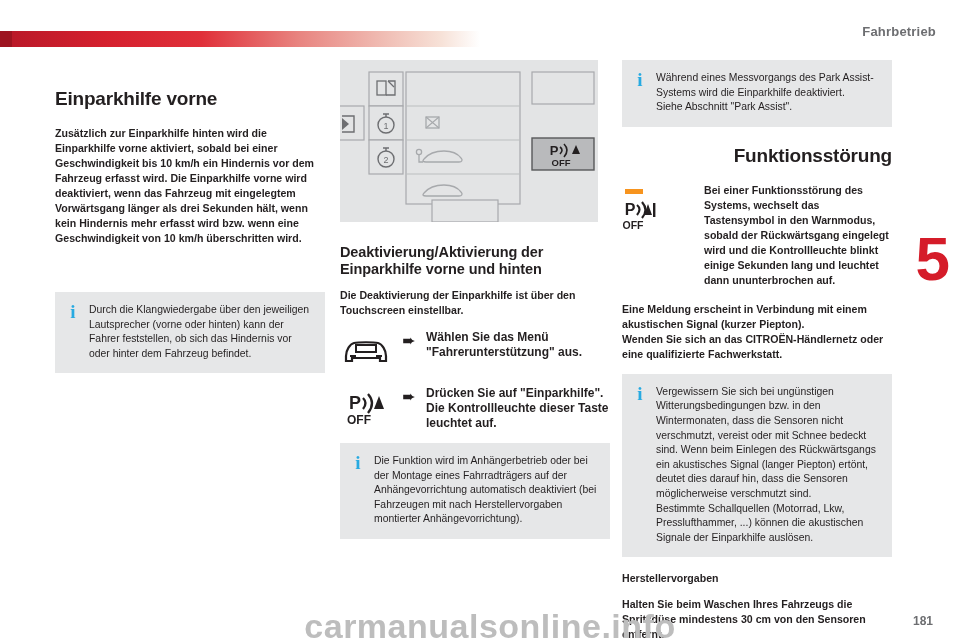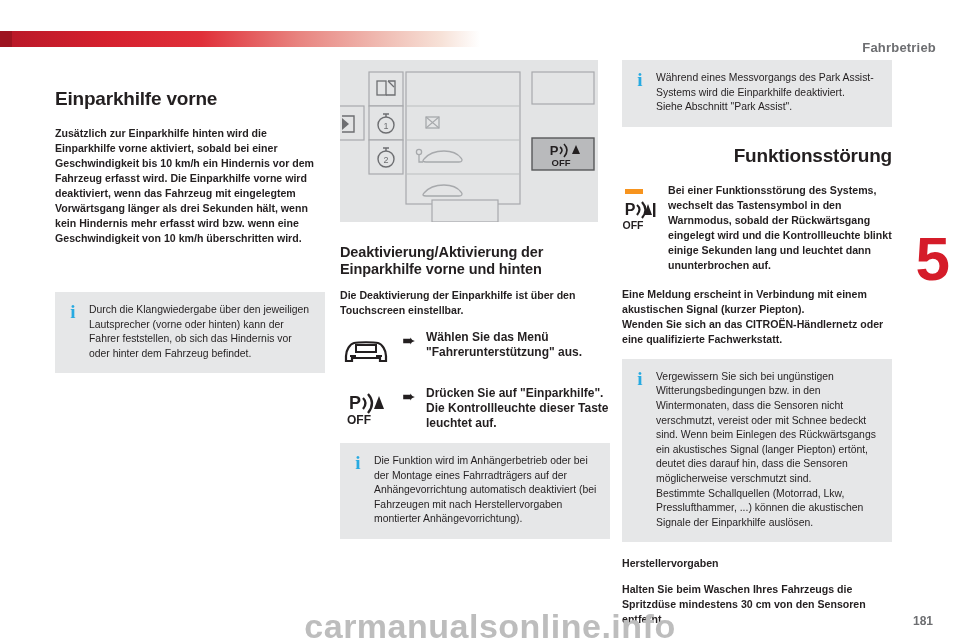--- a/index.html
+++ b/index.html
@@ -15,21 +15,21 @@
 
   
   .header-bar{
     position:absolute;left:0;top:31px;width:480px;height:16px;
     background:linear-gradient(to right,#b71828 0%,#d5202e 22%,#e0303a 42%,#e8837f 62%,#f0bdb4 80%,#f7e2d8 92%,#ffffff 100%);
   }
   .header-bar-edge{
     position:absolute;left:0;top:31px;width:12px;height:16px;background:#9d1420;
   }
   .chapter-title{
-    position:absolute;right:24px;top:40px;
+    position:absolute;right:24px;top:24px;
     font-size:13px;font-weight:bold;color:#6d6e71;letter-spacing:.2px;
     text-align:right;
   }
 
   
   .chapter-tab{
     position:absolute;right:0;top:210px;width:44px;height:120px;
     background:#ffffff;
   }
   .chapter-number{
@@ -69,21 +69,21 @@
   .infobox .i-glyph{
     color:#27aae1;font-weight:bold;font-size:19px;line-height:15px;
     font-family:"Liberation Serif", serif;
     flex:0 0 12px;text-align:center;padding-top:1px;
   }
   .infobox .i-text{font-size:10.4px;line-height:14.6px;color:#231f20;}
 
   
   .warnbox{display:flex;gap:12px;margin:8px 0 14px 0;}
   .warn-icon{flex:0 0 34px;padding-top:2px;}
-  .warn-text{font-size:10.6px;line-height:15px;font-weight:bold;color:#231f20;}
+  .warn-text{font-size:10.6px;line-height:15px;font-weight:bold;color:#231f20;margin-left:36px;}
 
   
   .illus{
     position:relative;width:258px;height:162px;background:#e3e4e5;
     margin:0 0 22px 0;
   }
 
   
   .steps{margin:6px 0 12px 0;}
   .step{display:flex;align-items:flex-start;gap:6px;margin-bottom:12px;}

